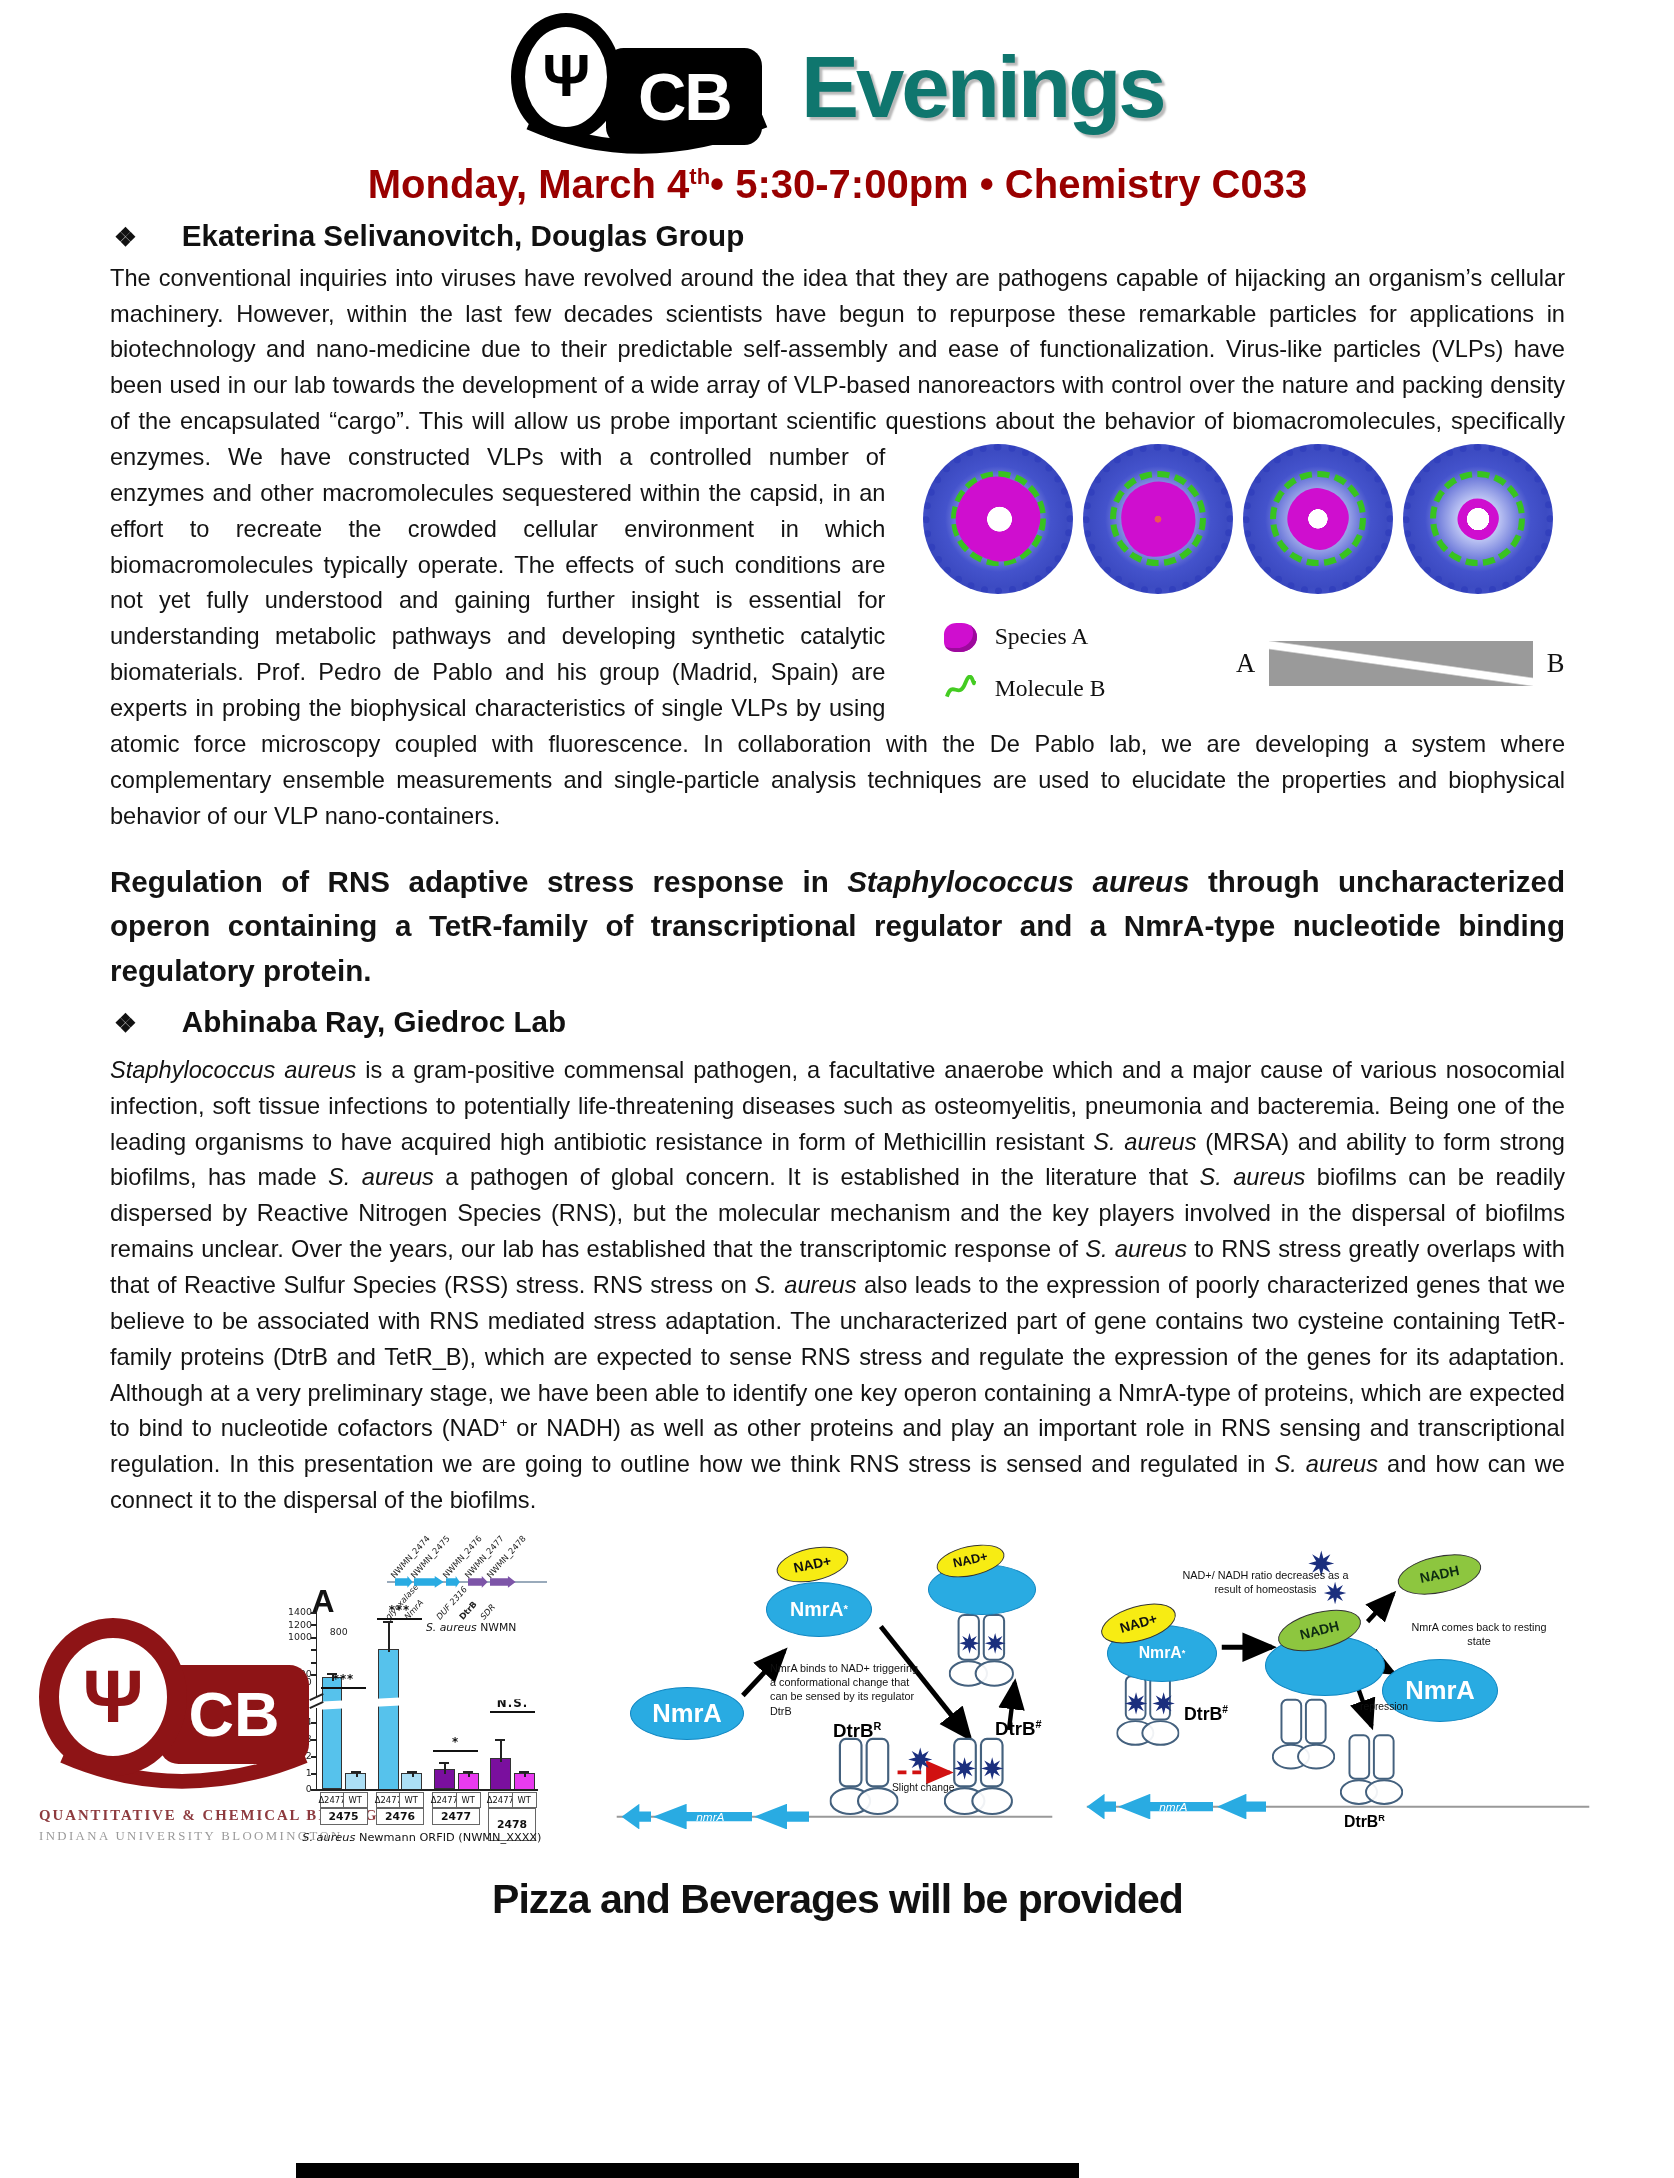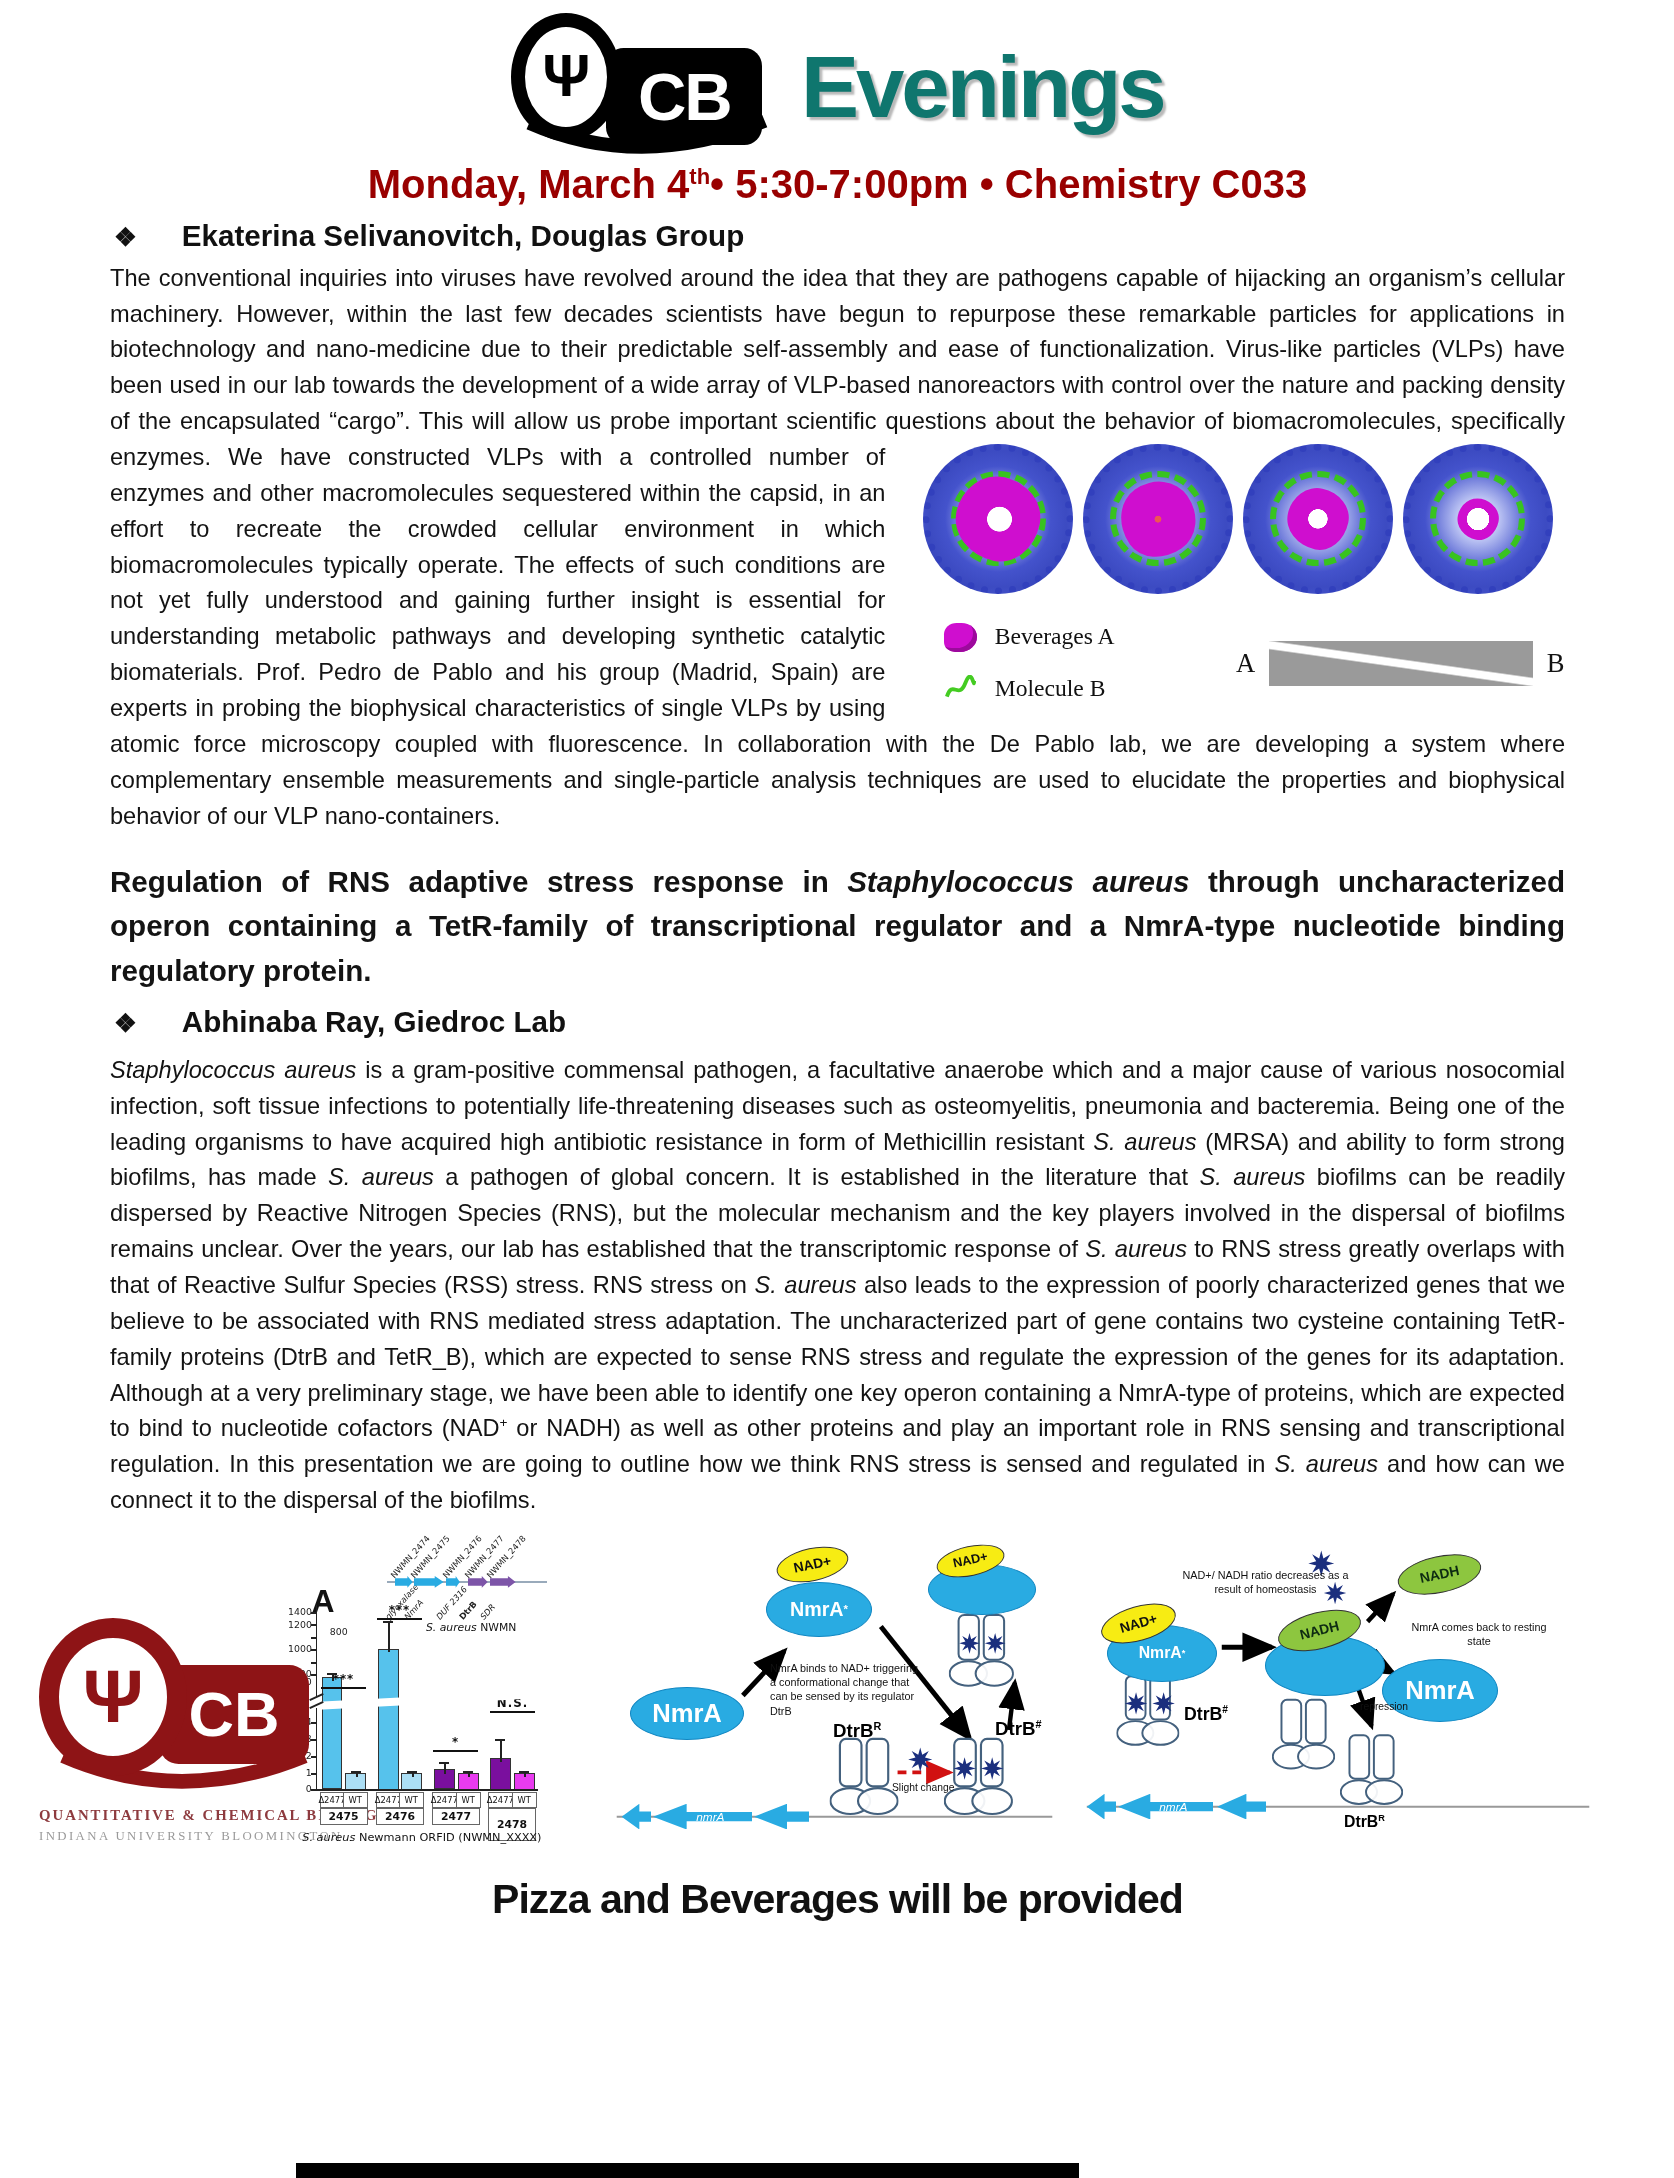--- a/index.html
+++ b/index.html
@@ -135,21 +135,21 @@
           <span class="spheres">
             <span class="capsid v1"></span>
             <span class="capsid v2"></span>
             <span class="capsid v3"></span>
             <span class="capsid v4"></span>
           </span>
           <span class="legend-row">
             <span class="legend-col">
               <span class="leg-item">
                 <span class="blobA"></span>
-                <span>Beverages A</span>
+                <span>Species A</span>
               </span>
               <span class="leg-item">
                 <svg width="33" height="27.6" viewBox="0 0 34 28">
                     <path d="M3 22 C 9 4, 15 26, 22 8 S 31 16, 31 6" stroke="#44cc22" stroke-width="4" fill="none"></path>
                   </svg>
                 <span>Molecule B</span>
               </span>
             </span>
             <span class="grad-wrap">
               <span>A</span>
@@ -277,21 +277,21 @@
         <div class="c-abs " style="left: 21.7px; top: 148px; width: 219px; height: 7.9px; background: rgb(255, 255, 255); transform: rotate(-3deg);"></div>
         <div class="c-abs " style="left: 19.7px; top: 57px; width: 1.5px; height: 91px; background: rgb(34, 34, 34);"></div>
         <div class="c-abs " style="left: 19.7px; top: 160px; width: 1.5px; height: 83px; background: rgb(34, 34, 34);"></div>
         <div class="c-abs " style="left: 19.7px; top: 241px; width: 222px; height: 1.5px; background: rgb(34, 34, 34);"></div>
         <div class="c-abs c-tick" style="left: -7.9px; top: 120px; width: 23.6px;">400</div>
         <div class="c-abs " style="left: 14.8px; top: 126px; width: 4.9px; height: 1.2px; background: rgb(34, 34, 34);"></div>
         <div class="c-abs c-tick" style="left: -7.9px; top: 108px; width: 23.6px; margin-top: 20px;">600</div>
         <div class="c-abs " style="left: 14.8px; top: 114px; width: 4.9px; height: 1.2px; background: rgb(34, 34, 34);"></div>
         <div class="c-abs c-tick" style="left: -7.9px; top: 78px; width: 23.6px; margin-left: 36px;">800</div>
         <div class="c-abs " style="left: 14.8px; top: 101px; width: 4.9px; height: 1.2px; background: rgb(34, 34, 34);"></div>
-        <div class="c-abs c-tick" style="left: -7.9px; top: 95px; width: 23.6px;">1000</div>
+        <div class="c-abs c-tick" style="left: -7.9px; top: 83px; width: 23.6px;">1000</div>
         <div class="c-abs " style="left: 14.8px; top: 89px; width: 4.9px; height: 1.2px; background: rgb(34, 34, 34);"></div>
         <div class="c-abs c-tick" style="left: -7.9px; top: 71px; width: 23.6px;">1200</div>
         <div class="c-abs " style="left: 14.8px; top: 76px; width: 4.9px; height: 1.2px; background: rgb(34, 34, 34);"></div>
         <div class="c-abs c-tick" style="left: -7.9px; top: 58px; width: 23.6px;">1400</div>
         <div class="c-abs " style="left: 14.8px; top: 64px; width: 4.9px; height: 1.2px; background: rgb(34, 34, 34);"></div>
         <div class="c-abs c-tick" style="left: -7.9px; top: 235px; width: 23.6px;">0</div>
         <div class="c-abs " style="left: 14.8px; top: 241px; width: 4.9px; height: 1.2px; background: rgb(34, 34, 34);"></div>
         <div class="c-abs c-tick" style="left: -7.9px; top: 219px; width: 23.6px;">1</div>
         <div class="c-abs " style="left: 14.8px; top: 225px; width: 4.9px; height: 1.2px; background: rgb(34, 34, 34);"></div>
         <div class="c-abs c-tick" style="left: -7.9px; top: 202px; width: 23.6px;">2</div>

